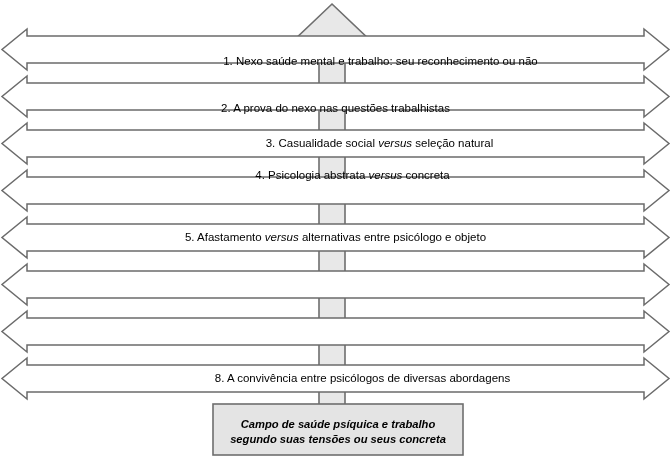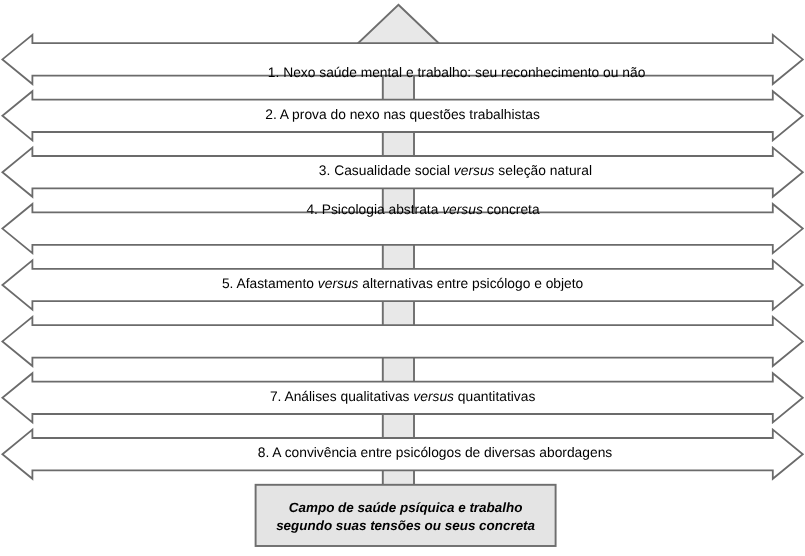--- a/index.html
+++ b/index.html
@@ -81,30 +81,29 @@
       <polygon points="27,318 27,311 2,331.5 27,352 27,345 644,345 644,352 669,331.5 644,311 644,318" fill="#ffffff" stroke="#6b6b6b" stroke-width="1.5" stroke-linejoin="miter"></polygon>
 
       <polygon points="27,365 27,358 2,378.5 27,399 27,392 644,392 644,399 669,378.5 644,358 644,365" fill="#ffffff" stroke="#6b6b6b" stroke-width="1.5" stroke-linejoin="miter"></polygon>
     </g>
 
     <rect x="213" y="404" width="250" height="51" fill="#e4e4e4" stroke="#6e6e6e" stroke-width="1.6"></rect>
   </svg>
 
   <div class="band-label" style="top:54px;padding-left:45px;"><span>1. Nexo saúde mental e trabalho: seu reconhecimento ou não</span><em></em><span></span></div>
 
-  <div class="band-label" style="top:89px;"><span>2. A prova do nexo nas questões trabalhistas</span><em></em><span></span></div>
+  <div class="band-label" style="top:101px;"><span>2. A prova do nexo nas questões trabalhistas</span><em></em><span></span></div>
 
   <div class="band-label" style="top:136px;margin-left:44px;"><span>3. Casualidade social </span><em>versus</em><span> seleção natural</span></div>
 
   <div class="band-label" style="top:168px;margin-left:17px;"><span>4. Psicologia abstrata </span><em>versus</em><span> concreta</span></div>
 
   <div class="band-label" style="top:230px;"><span>5. Afastamento </span><em>versus</em><span> alternativas entre psicólogo e objeto</span></div>
 
 
-  <div class="band-label" style="top:324px;"><span>7. Análises qualitativas </span><em>versus</em><span> quantitativas</span></div>
 
   <div class="band-label" style="top:371px;padding-left:27px;"><span>8. A convivência entre psicólogos de diversas abordagens</span><em></em><span></span></div>
 
   <div id="caption-box-text">
     <div>Campo de saúde psíquica e trabalho</div>
     <div>segundo suas tensões ou seus concreta</div>
   </div>
 
 </div>
 

